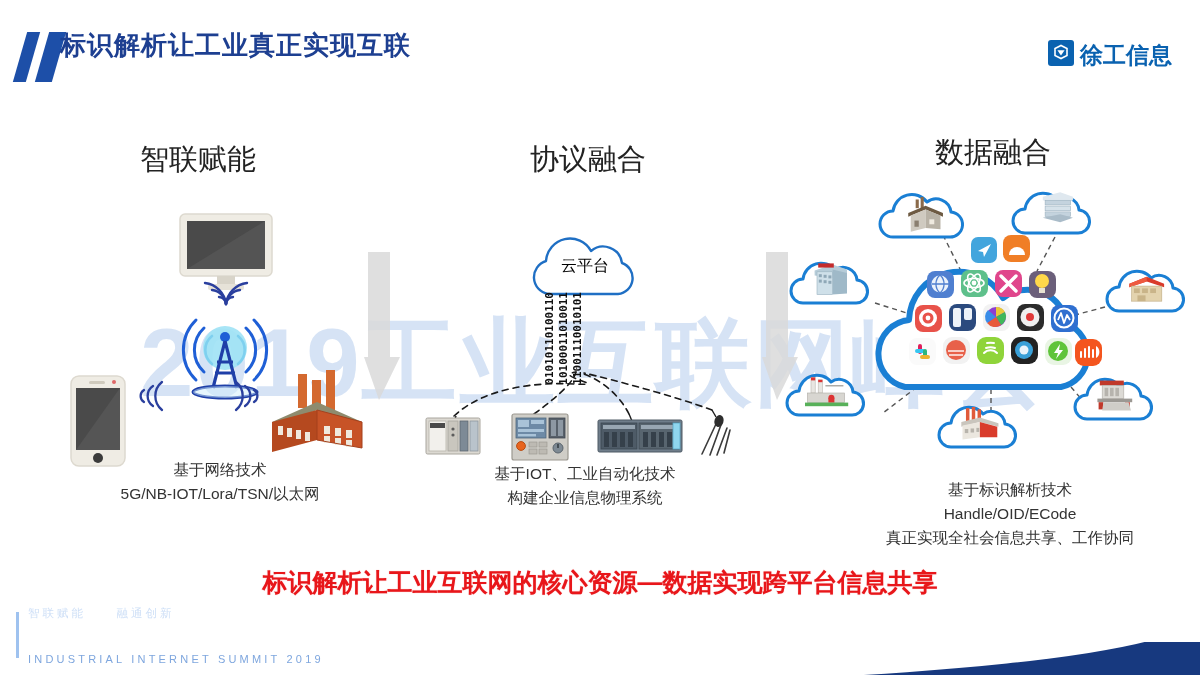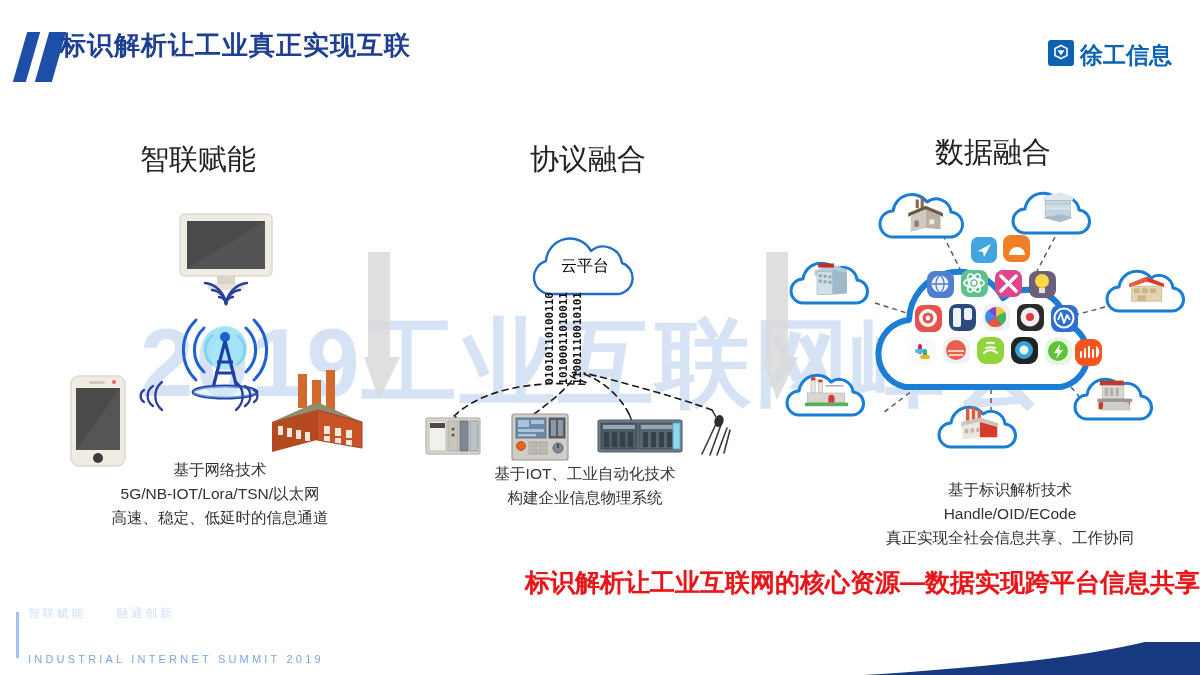--- a/index.html
+++ b/index.html
@@ -85,21 +85,21 @@
      background:#701a75; overflow:hidden; z-index:6; }
   .banner .swoosh1 { position:absolute; left:-60px; top:-30px; width:700px; height:190px;
      background:#2a58b5; border-radius:0 100% 60% 0/0 100% 100% 0; transform:rotate(-6deg); }
   .banner .swoosh2 { position:absolute; right:-120px; top:-40px; width:560px; height:200px;
      background:#17397f; border-radius:80% 0 0 60%/100% 0 0 100%; }
   .banner-white { position:absolute; left:0; top:0; width:1200px; height:85px; background:#fff;
      border-radius:0 0 0 0; }
   .banner-white .wsw { position:absolute; left:0; bottom:-42px; width:1200px; height:70px;
      background:#fff; border-radius:0 0 55% 0/0 0 100% 0; }
 
-  .red-text { position:absolute; left:0; top:566px; width:1200px; text-align:right;
+  .red-text { position:absolute; left:0; top:566px; width:1200px; text-align:center;
      color:#e8161a; font-size:25px; font-weight:bold; line-height:1.32; z-index:9;
      text-shadow:0 0 1px rgba(232,22,26,.4); }
 
   .summit { position:absolute; left:16px; bottom:10px; z-index:10; }
   .summit-bar { position:absolute; left:0; top:6px; width:3px; height:46px; background:#9fc2ef; }
   .summit-l1 { margin-left:12px; font-size:11.5px; color:#cfe0f7; letter-spacing:3px; }
   .summit-l2 { margin-left:12px; font-size:21px; color:#ffffff; letter-spacing:1px; font-weight:500; margin-top:1px;}
   .summit-l3 { margin-left:12px; font-size:11px; color:#7ea6de; letter-spacing:3.2px; margin-top:3px;}
   .summit-l1 span.gap { display:inline-block; width:18px; }
 </style>
@@ -236,21 +236,20 @@
           <rect x="73" y="68" width="6" height="7"></rect>
         <rect x="84" y="70" width="6" height="7"></rect>
       </g>
       <polygon points="55,40 55,70 100,78 100,52" fill="none" stroke="#a4411d" stroke-width="1"></polygon>
     </svg>
   </div>
 
   <div class="caption c1">
     <div>基于网络技术</div>
     <div>5G/NB-IOT/Lora/TSN/以太网</div>
-    <div>高速、稳定、低延时的信息通道</div>
   </div>
 
   <div class="art cloud-plat">
     <svg width="134" height="70" viewBox="0 0 134 70">
       <path d="M30,62 a17,17 0 0 1 -2,-33 a24,24 0 0 1 45,-10 a19,19 0 0 1 31,12 a16,16 0 0 1 -4,31 Z" fill="#ffffff" stroke="#1f6fc4" stroke-width="2.4" stroke-linejoin="round"></path>
     </svg>
   </div>
   <div class="cloud-plat-label">云平台</div>
 
   <div class="binary-wrap">

